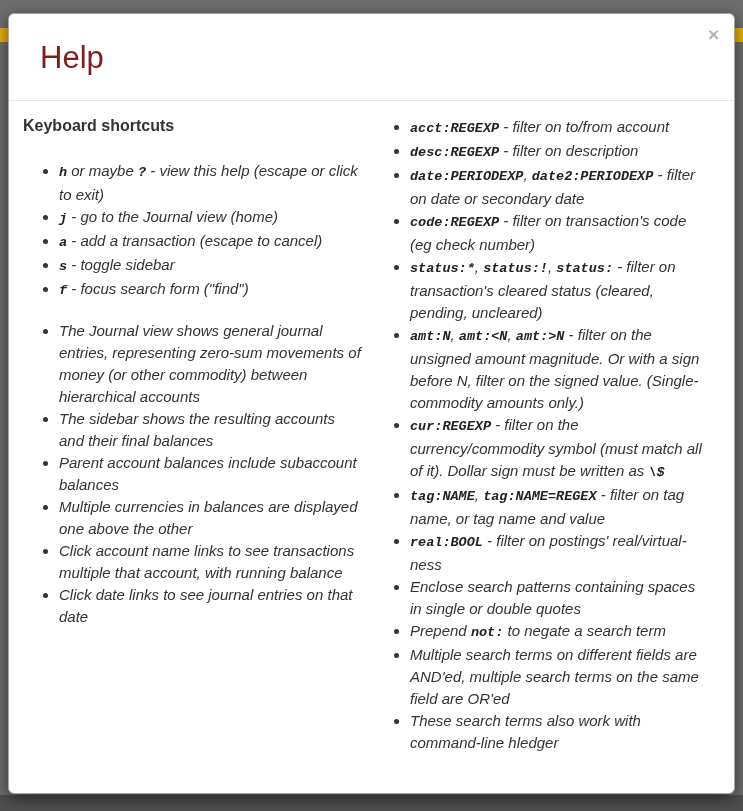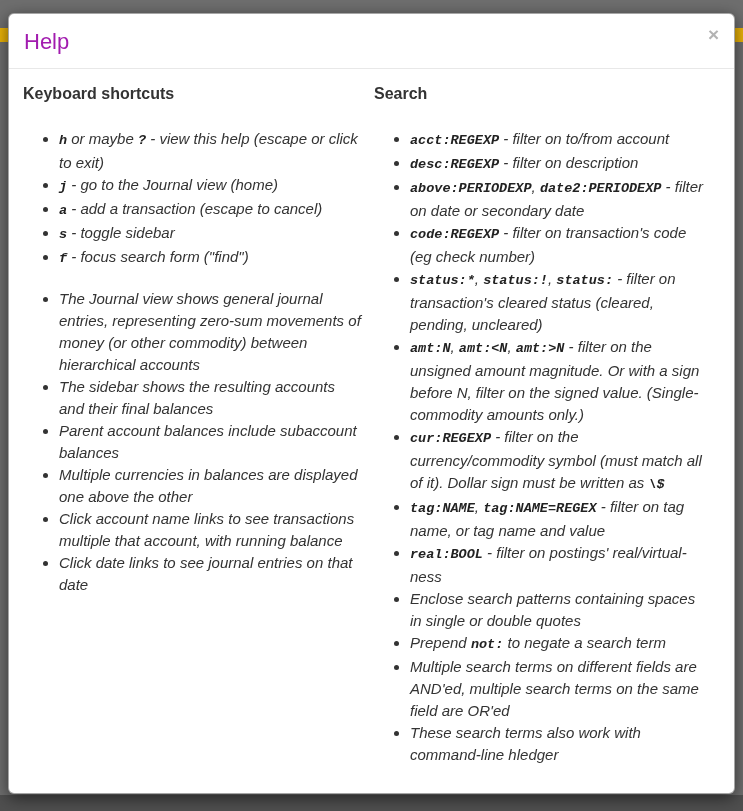--- a/index.html
+++ b/index.html
@@ -66,25 +66,25 @@
     border-radius: 6px;
     box-shadow: 0 4px 16px rgba(0,0,0,0.55);
     box-sizing: border-box;
   }
   .modal-header {
     position: relative;
     padding: 12px 15px 11px 15px;
     border-bottom: 1px solid #e8e8e8;
   }
   .modal-title {
-    margin: 0;
-    font-size: 22px;
+    margin: 16px;
+    font-size: 31px;
     line-height: 31px;
     font-weight: 500;
-    color: #a21caf;
+    color: #7f1d1d;
   }
   .close-btn {
     position: absolute;
     right: 15px; top: 11px;
     padding: 0;
     background: none;
     border: none;
     font-family: "Liberation Sans", sans-serif;
     font-size: 19px;
     font-weight: bold;
@@ -160,25 +160,24 @@
         <ul>
           <li><span>The Journal view shows general journal entries, representing zero-sum movements of money (or other commodity) between hierarchical accounts</span></li>
           <li><span>The sidebar shows the resulting accounts and their final balances</span></li>
           <li><span>Parent account balances include subaccount balances</span></li>
           <li><span>Multiple currencies in balances are displayed one above the other</span></li>
           <li><span>Click account name links to see transactions multiple that account, with running balance</span></li>
           <li><span>Click date links to see journal entries on that date</span></li>
         </ul>
       </div>
     <div class="col col-right">
-        <h4>Search</h4>
         <ul>
           <li><span class="code">acct:REGEXP</span><span> - filter on to/from account</span></li>
           <li><span class="code">desc:REGEXP</span><span> - filter on description</span></li>
-          <li><span class="code">above:PERIODEXP</span><span>, </span><span class="code">date2:PERIODEXP</span><span> - filter on date or secondary date</span></li>
+          <li><span class="code">date:PERIODEXP</span><span>, </span><span class="code">date2:PERIODEXP</span><span> - filter on date or secondary date</span></li>
           <li><span class="code">code:REGEXP</span><span> - filter on transaction's code (eg check number)</span></li>
           <li><span class="code">status:*</span><span>, </span><span class="code">status:!</span><span>, </span><span class="code">status:</span><span> - filter on transaction's cleared status (cleared, pending, uncleared)</span></li>
           <li><span class="code">amt:N</span><span>, </span><span class="code">amt:&lt;N</span><span>, </span><span class="code">amt:&gt;N</span><span> - filter on the unsigned amount magnitude. Or with a sign before N, filter on the signed value. (Single-commodity amounts only.)</span></li>
           <li><span class="code">cur:REGEXP</span><span> - filter on the currency/commodity symbol (must match all of it). Dollar sign must be written as </span><span class="code">\$</span></li>
           <li><span class="code">tag:NAME</span><span>, </span><span class="code">tag:NAME=REGEX</span><span> - filter on tag name, or tag name and value</span></li>
           <li><span class="code">real:BOOL</span><span> - filter on postings' real/virtual-ness</span></li>
           <li><span>Enclose search patterns containing spaces in single or double quotes</span></li>
           <li><span>Prepend </span><span class="code">not:</span><span> to negate a search term</span></li>
           <li><span>Multiple search terms on different fields are AND'ed, multiple search terms on the same field are OR'ed</span></li>
           <li><span>These search terms also work with command-line hledger</span></li>

